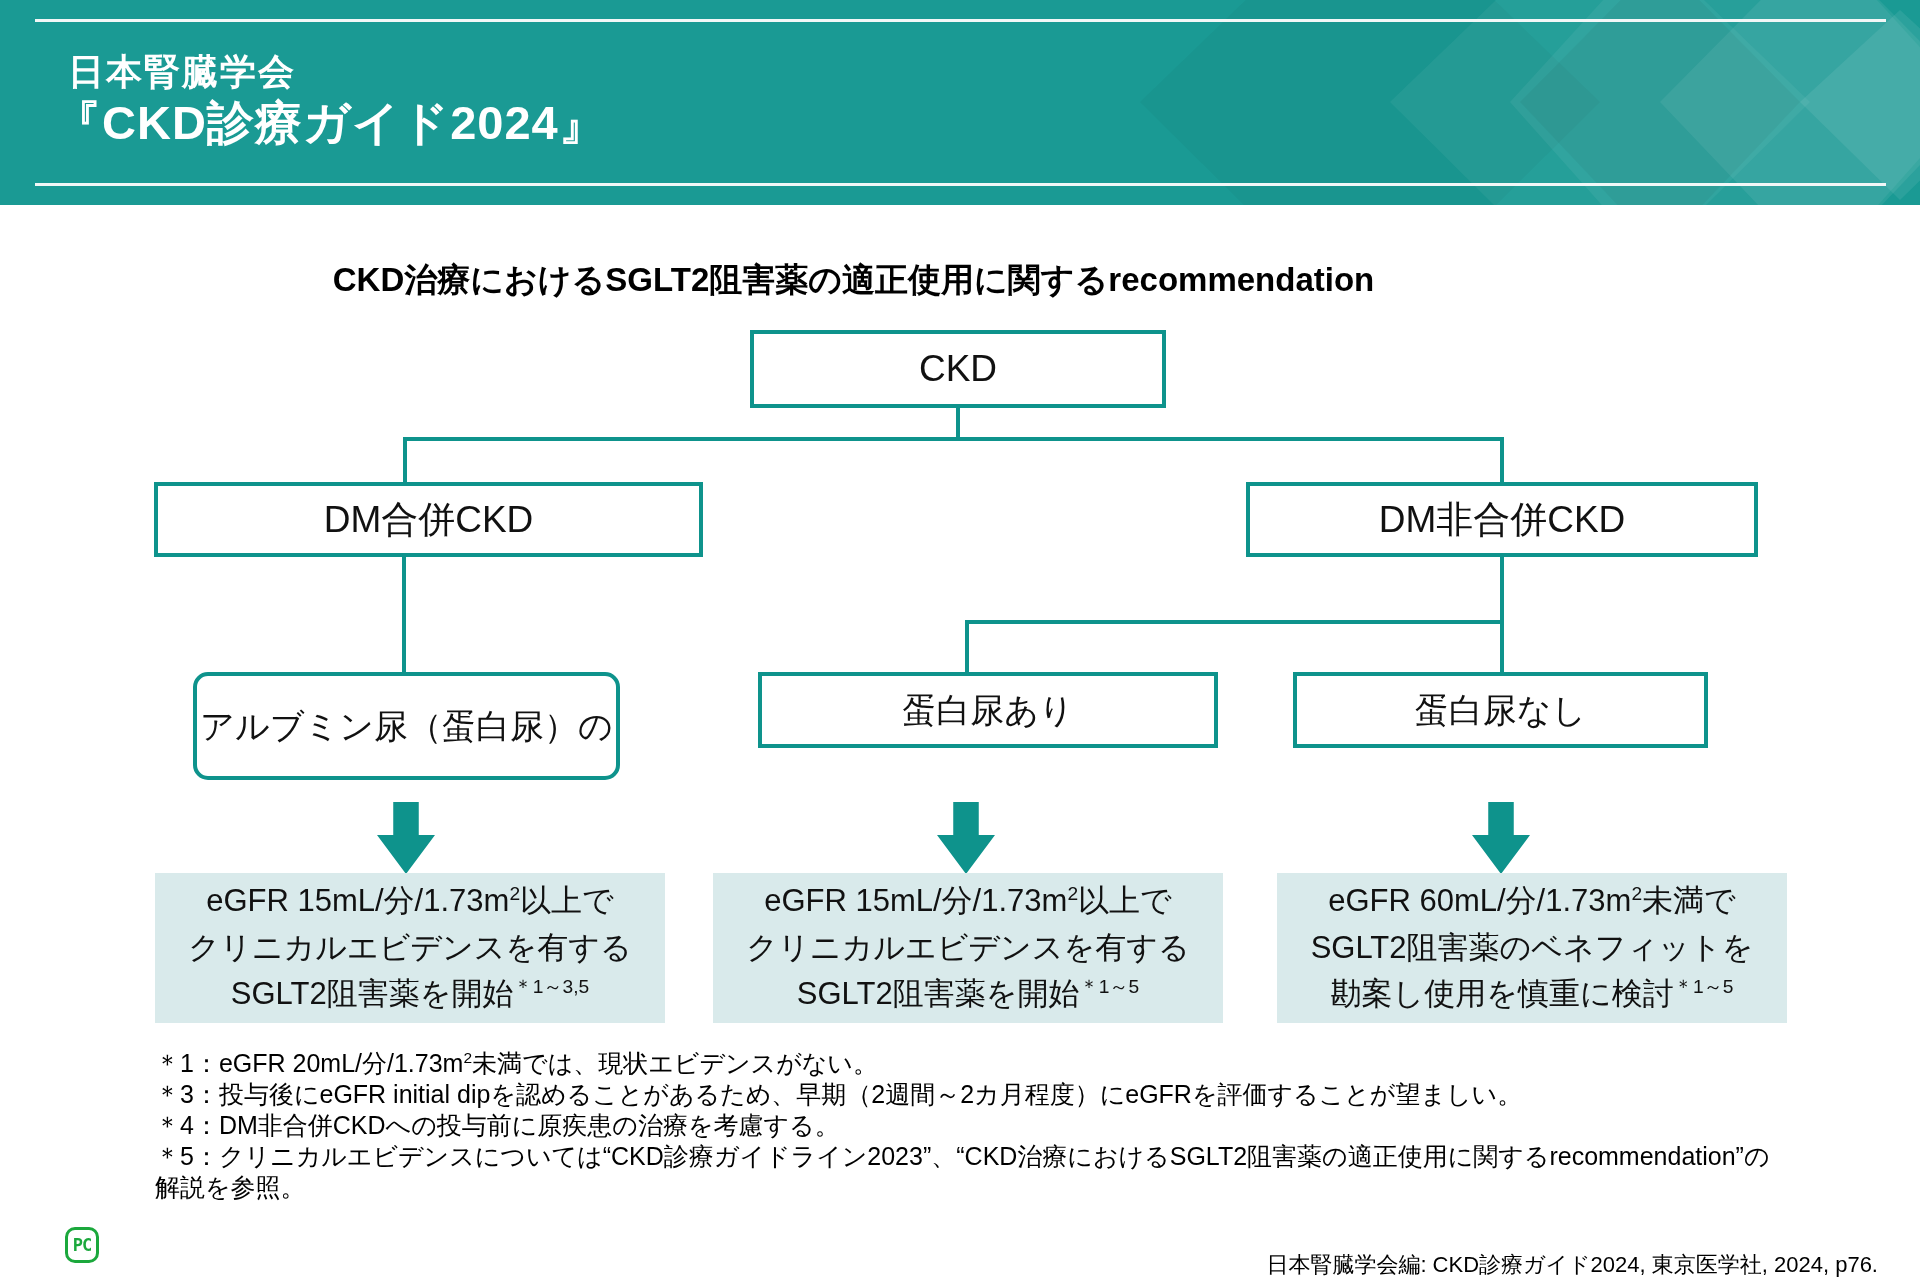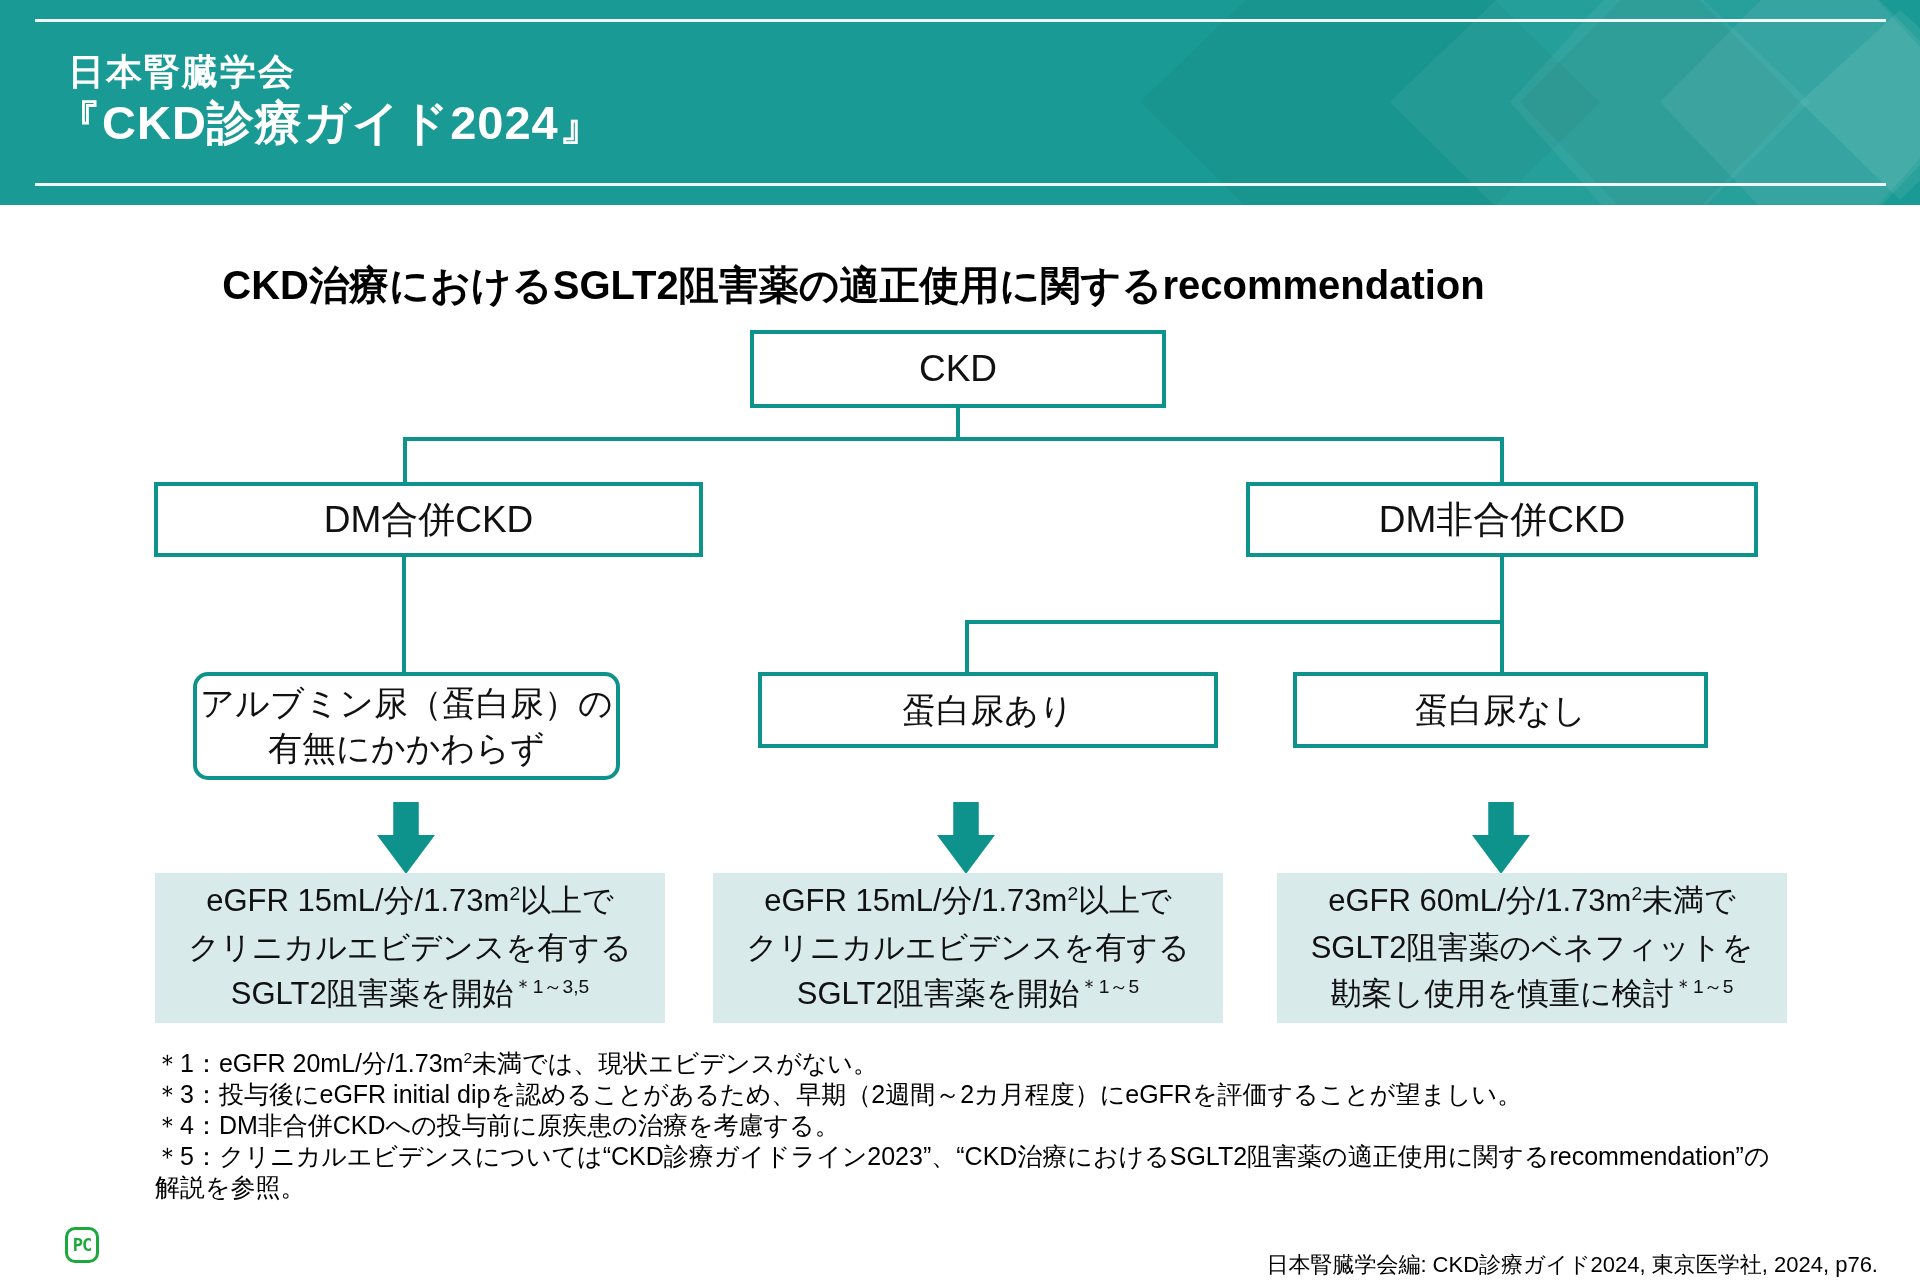--- a/index.html
+++ b/index.html
@@ -13,21 +13,21 @@
   .header{position:absolute;left:0;top:0;width:1920px;height:205px;background:#1A9A94;overflow:hidden;}
   .header svg.pattern{position:absolute;right:0;top:0;}
   .hline{position:absolute;left:35px;width:1851px;height:3px;background:#f2f7f7;}
   .hline.top{top:19px;}
   .hline.bottom{top:183px;}
   .h-org{position:absolute;left:68px;top:48px;font-size:36px;font-weight:bold;color:#ffffff;letter-spacing:2px;}
   .h-title{position:absolute;left:54px;top:92px;font-size:47px;font-weight:bold;color:#ffffff;letter-spacing:1px;}
 
   
   .main-title{position:absolute;left:0;top:258px;width:1707px;text-align:center;
-    font-size:40px;font-weight:bold;color:#000;letter-spacing:0px;}
+    font-size:33px;font-weight:bold;color:#000;letter-spacing:0px;}
 
   
   .node{position:absolute;background:#ffffff;border:4px solid #0E938C;box-sizing:border-box;
     display:flex;flex-direction:column;align-items:center;justify-content:center;
     font-size:37px;color:#111;text-align:center;}
   .node .bl{display:block;}
   .node.cond{font-size:34px;line-height:1.32;}
 
   
   .conn{position:absolute;background:#0E938C;}
@@ -91,21 +91,20 @@
   <div class="node" style="left:154px;top:482px;width:549px;height:75px;">
     <span class="bl">DM合併CKD</span>
   </div>
 
   <div class="node" style="left:1246px;top:482px;width:512px;height:75px;">
     <span class="bl">DM非合併CKD</span>
   </div>
 
   <div class="node cond" style="left:193px;top:672px;width:427px;height:108px;border-radius:15px;">
     <span class="bl">アルブミン尿（蛋白尿）の</span>
-    <span class="bl">有無にかかわらず</span>
   </div>
 
   <div class="node cond" style="left:758px;top:672px;width:460px;height:76px;">
     <span class="bl">蛋白尿あり</span>
     <span class="bl"></span>
   </div>
 
   <div class="node cond" style="left:1293px;top:672px;width:415px;height:76px;">
     <span class="bl">蛋白尿なし</span>
     <span class="bl"></span>

